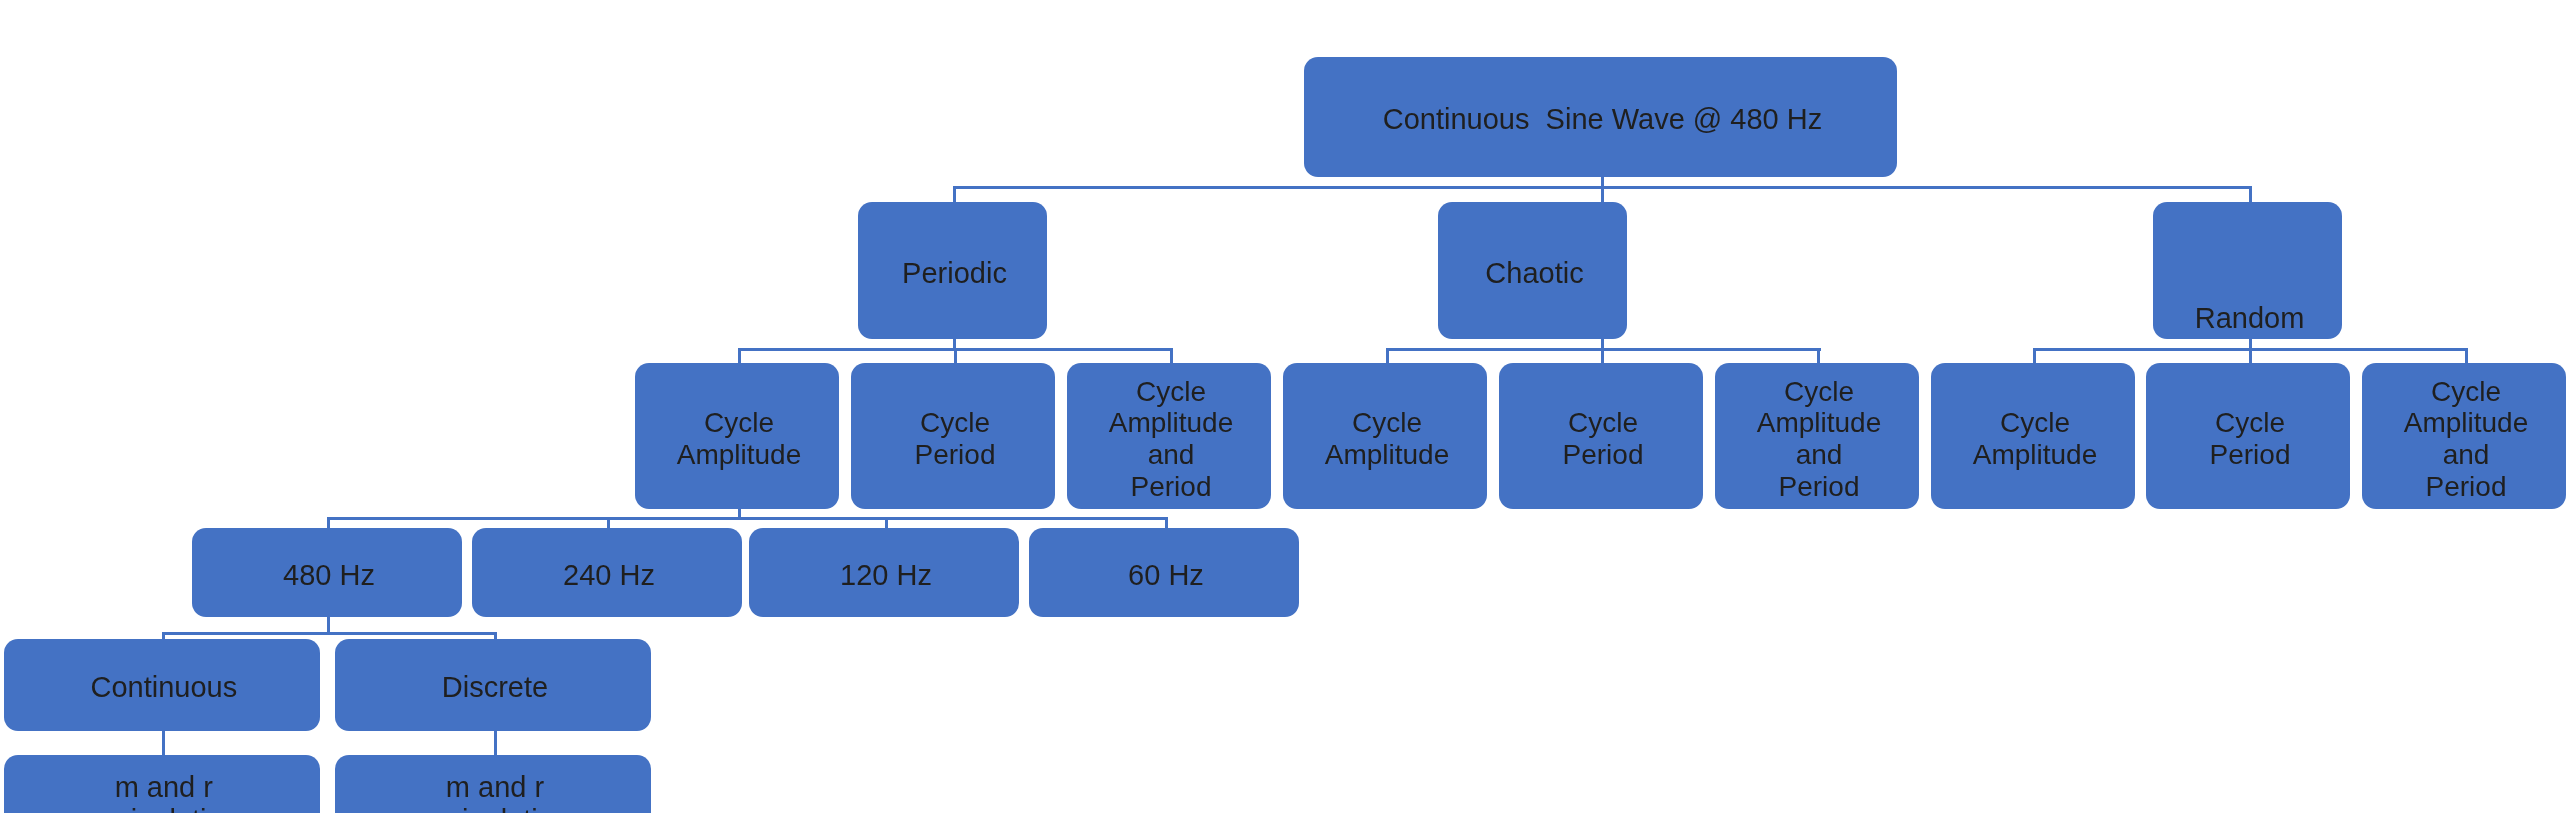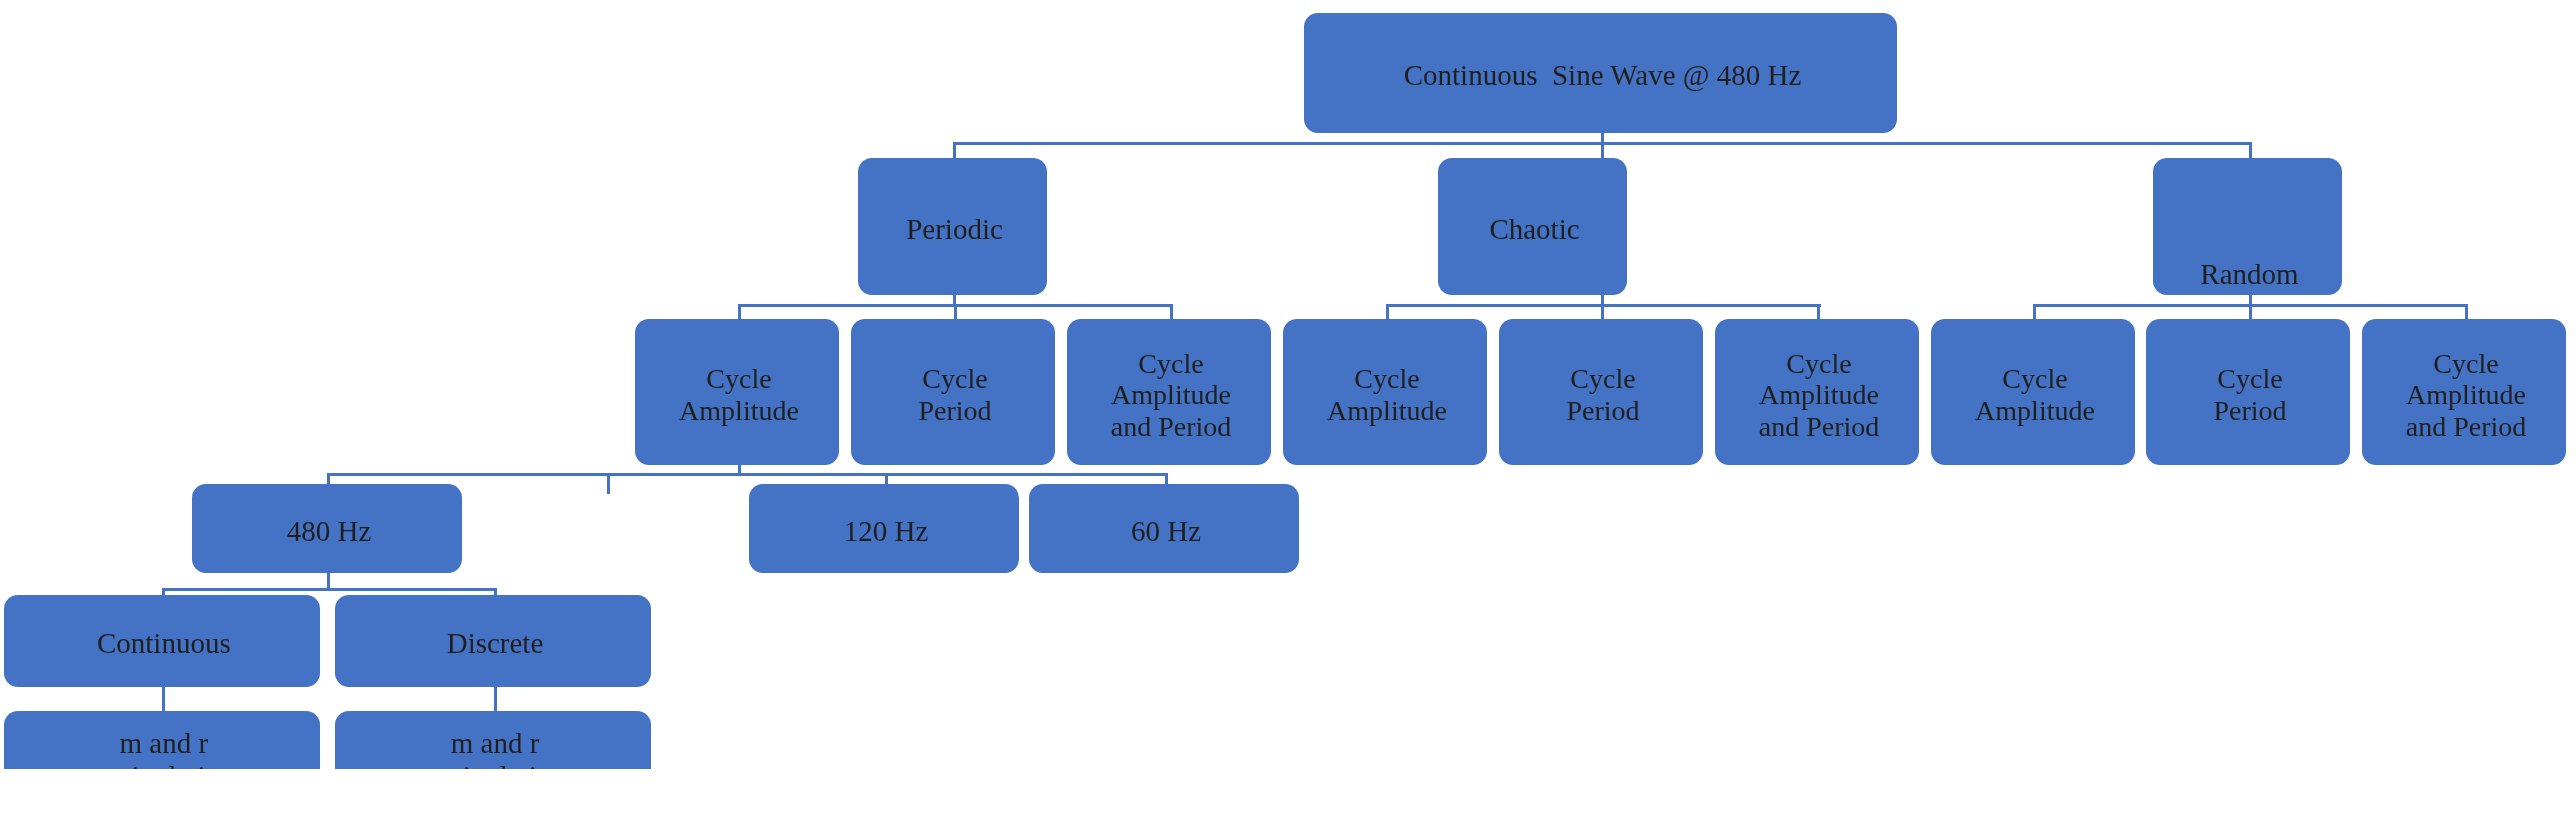--- a/index.html
+++ b/index.html
@@ -1,21 +1,22 @@
 <!DOCTYPE html>
 <html style="--accent: #4472C4; --node-border: #3F63A9; --node-fill: #EEF1FA; --text: #1F1F1F; --background: #FFFFFF;font-size:11px"><head>
 <meta charset="utf-8">
 <style>
   html,body{margin:0;padding:0;background:#ffffff;}
   .canvas{
     position:relative;
     width:2576px;height:769px;
     background:var(--background,#ffffff);
     overflow:hidden;
-    font-family:Liberation Serif, serif;
+    font-family:Liberation Sans, sans-serif;
+    margin-top:44px;
   }
   
   .c{position:absolute;background:var(--accent,#4472C4);}
   .ch{height:2.8px;}
   .cv{width:2.8px;}
   
   .node{
     position:absolute;
     box-sizing:border-box;
     display:flex;align-items:center;justify-content:center;
@@ -127,20 +128,23 @@
   <div class="node r3" style="left:2152px;top:327px;width:196px;height:136px;">
     <span class="label">Cycle Period</span>
   </div>
   <div class="node r3" style="left:2368px;top:327px;width:196px;height:136px;">
     <span class="label">Cycle Amplitude and Period</span>
   </div>
 
   <div class="node" style="left:198px;top:492px;width:262px;height:79px;">
     <span class="label">480 Hz</span>
   </div>
+  <div class="node" style="left:478px;top:492px;width:262px;height:79px;">
+    <span class="label">240 Hz</span>
+  </div>
   <div class="node" style="left:755px;top:492px;width:262px;height:79px;">
     <span class="label">120 Hz</span>
   </div>
   <div class="node" style="left:1035px;top:492px;width:262px;height:79px;">
     <span class="label">60 Hz</span>
   </div>
 
   <div class="node" style="left:341px;top:603px;width:308px;height:82px;">
     <span class="label">Discrete</span>
   </div>

